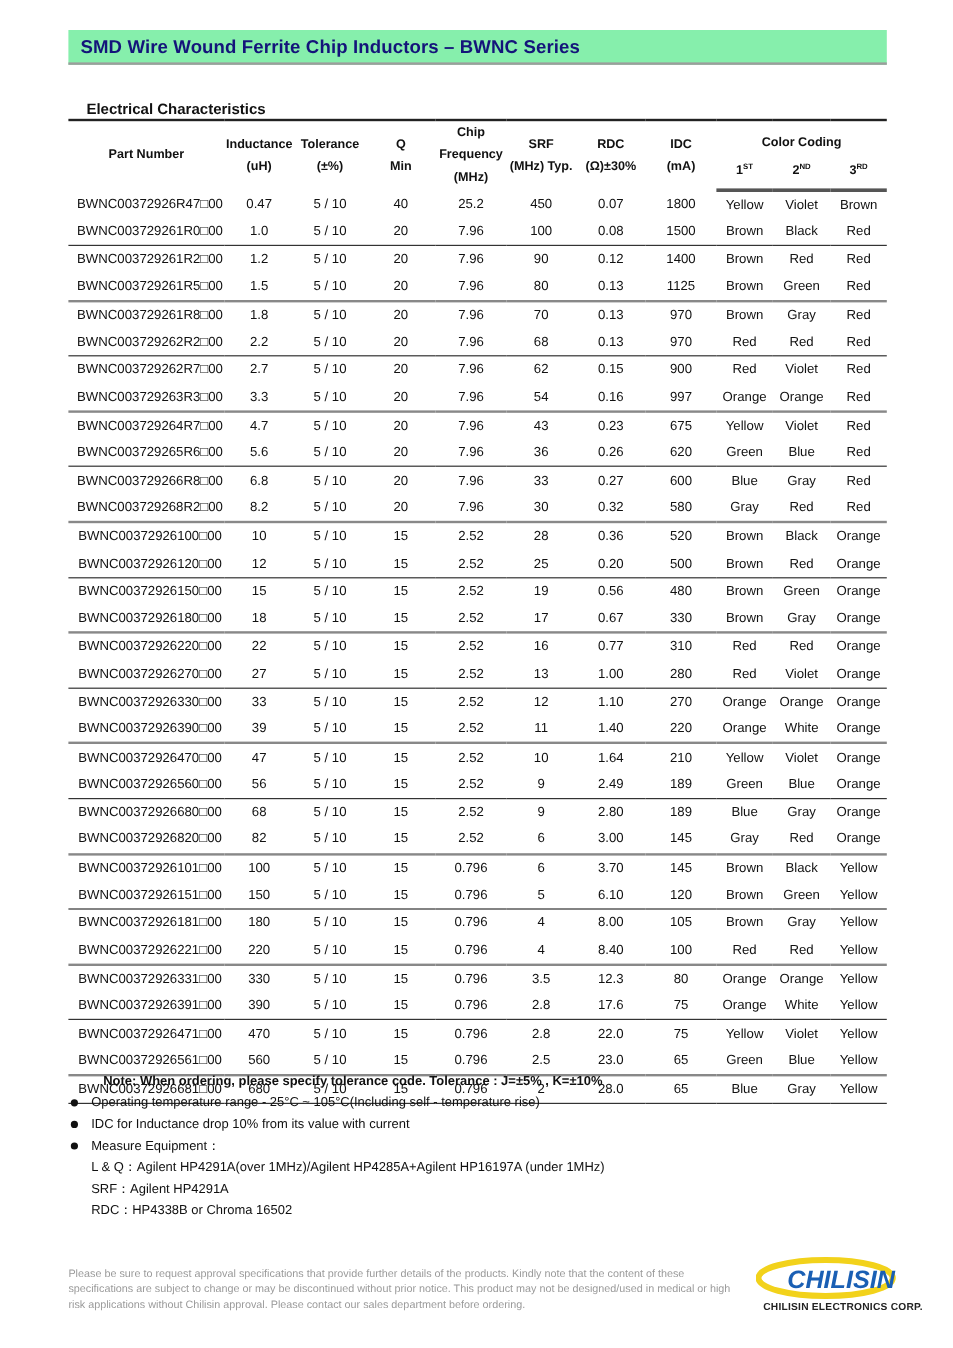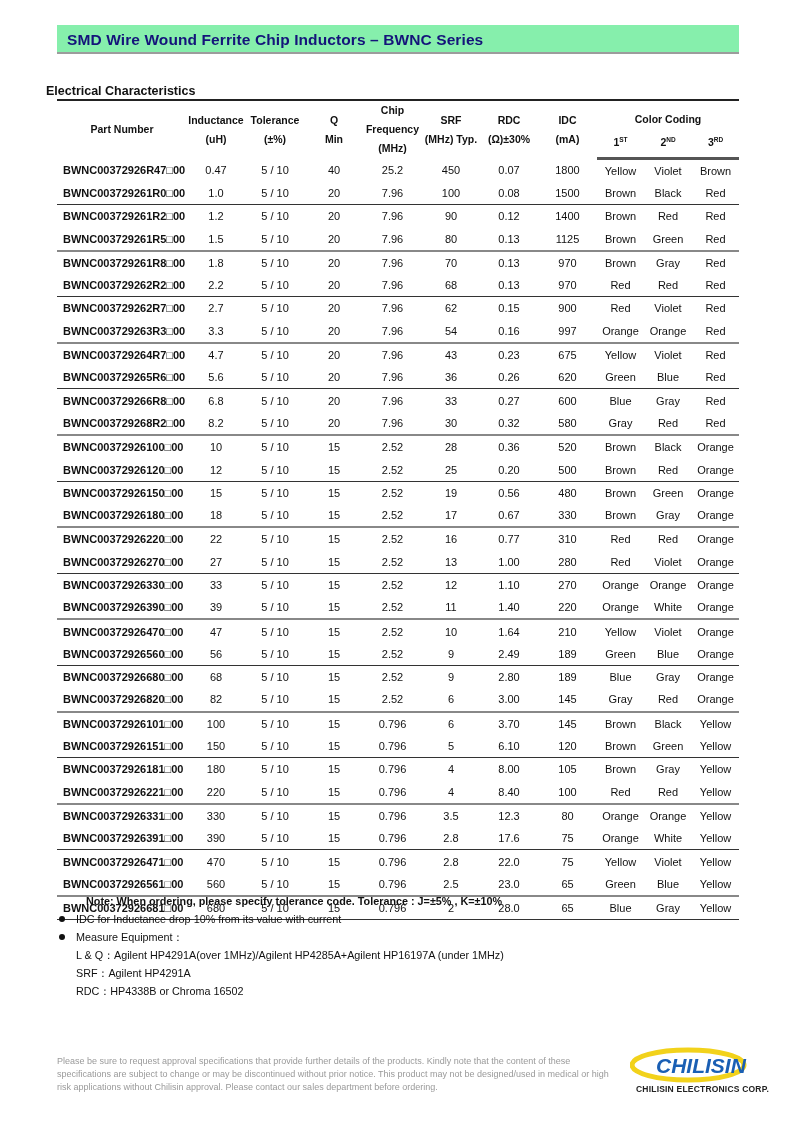--- a/index.html
+++ b/index.html
@@ -2,29 +2,29 @@
 <html><head>
 <meta charset="utf-8">
 <style>
   html, body { margin: 0; padding: 0; background: #ffffff; }
   body { width: 794px; height: 1123px; position: relative; overflow: hidden;
          font-family: "Liberation Sans", sans-serif; color: #111; }
   .title-bar { position: absolute; left: 57px; top: 25px; width: 682px; height: 29px;
                background: #86efac; border-bottom: 2px solid #9c9c9c; box-sizing: border-box; }
   .title-bar h1 { margin: 0; position: absolute; left: 10px; top: 6px; font-size: 15.5px;
                   font-weight: bold; color: #14147a; letter-spacing: 0.1px; white-space: nowrap; }
-  .section-title { position: absolute; left: 46px; top: 84px; font-size: 12.5px; font-weight: bold; margin: 0; }
+  .section-title { position: absolute; left: 72px; top: 84px; font-size: 12.5px; font-weight: bold; margin: 0; }
   .table-wrap { position: absolute; left: 57px; top: 99px; width: 682px; }
   table { border-collapse: collapse; width: 682px; table-layout: fixed; font-size: 11px; }
   thead tr.h1row th { border-top: 2.5px solid #222; }
   th { font-weight: bold; font-size: 10.5px; text-align: center; vertical-align: middle; padding: 0; line-height: 19px; }
   thead tr.h2row th { border-bottom: 3px solid #555; }
   th sup { font-size: 6.5px; vertical-align: super; line-height: 0; }
   td { text-align: center; height: 22.3px; padding: 0; white-space: nowrap; }
-  td.pn { text-align: left; padding-left: 6px; font-weight: bold; }
+  td.pn { text-align: center; padding-left: 6px; }
   tbody tr.grp-end td { border-bottom: 1.5px solid #333; }
   tbody tr.grp-end.alt td { border-bottom: 2px solid #888; }
   .notes { position: absolute; left: 57px; top: 892px; width: 700px; font-size: 10.8px; line-height: 18px; }
   .notes .note-head { font-weight: bold; padding-left: 29px; }
   .notes .bullet { position: relative; padding-left: 19px; }
   .notes .bullet .dot { position: absolute; left: 2px; top: 6px; width: 6px; height: 6px; border-radius: 50%; background: #111; }
   .notes .sub { padding-left: 19px; }
   .footer-text { position: absolute; left: 57px; top: 1055px; width: 560px; font-size: 9px; color: #9a9a9a; line-height: 13px; }
   .logo { position: absolute; left: 630px; top: 1045px; width: 135px; height: 52px; }
   .logo-sub { position: absolute; left: 636px; top: 1084px; font-size: 8.5px; font-weight: bold; color: #222; letter-spacing: 0.2px; white-space: nowrap; }
@@ -522,20 +522,21 @@
           <td>Blue</td>
           <td>Gray</td>
           <td>Yellow</td>
         </tr>
       </tbody>
   </table>
 </div>
 
 <div class="notes">
   <div class="note-head">Note: When ordering, please specify tolerance code. Tolerance : J=±5% , K=±10%</div>
+  <div class="bullet"><span class="dot"></span><span>Operating temperature range - 25°C ~ 105°C(Including self - temperature rise)</span></div>
   <div class="bullet"><span class="dot"></span><span>IDC for Inductance drop 10% from its value with current</span></div>
   <div class="bullet"><span class="dot"></span><span>Measure Equipment：</span></div>
   <div class="sub">L &amp; Q：Agilent HP4291A(over 1MHz)/Agilent HP4285A+Agilent HP16197A (under 1MHz)</div>
   <div class="sub">SRF：Agilent HP4291A</div>
   <div class="sub">RDC：HP4338B or Chroma 16502</div>
 </div>
 
 <div class="footer-text">Please be sure to request approval specifications that provide further details of the products. Kindly note that the content of these specifications are subject to change or may be discontinued without prior notice. This product may not be designed/used in medical or high risk applications without Chilisin approval. Please contact our sales department before ordering.</div>
 
 <svg class="logo" viewBox="0 0 135 52">

